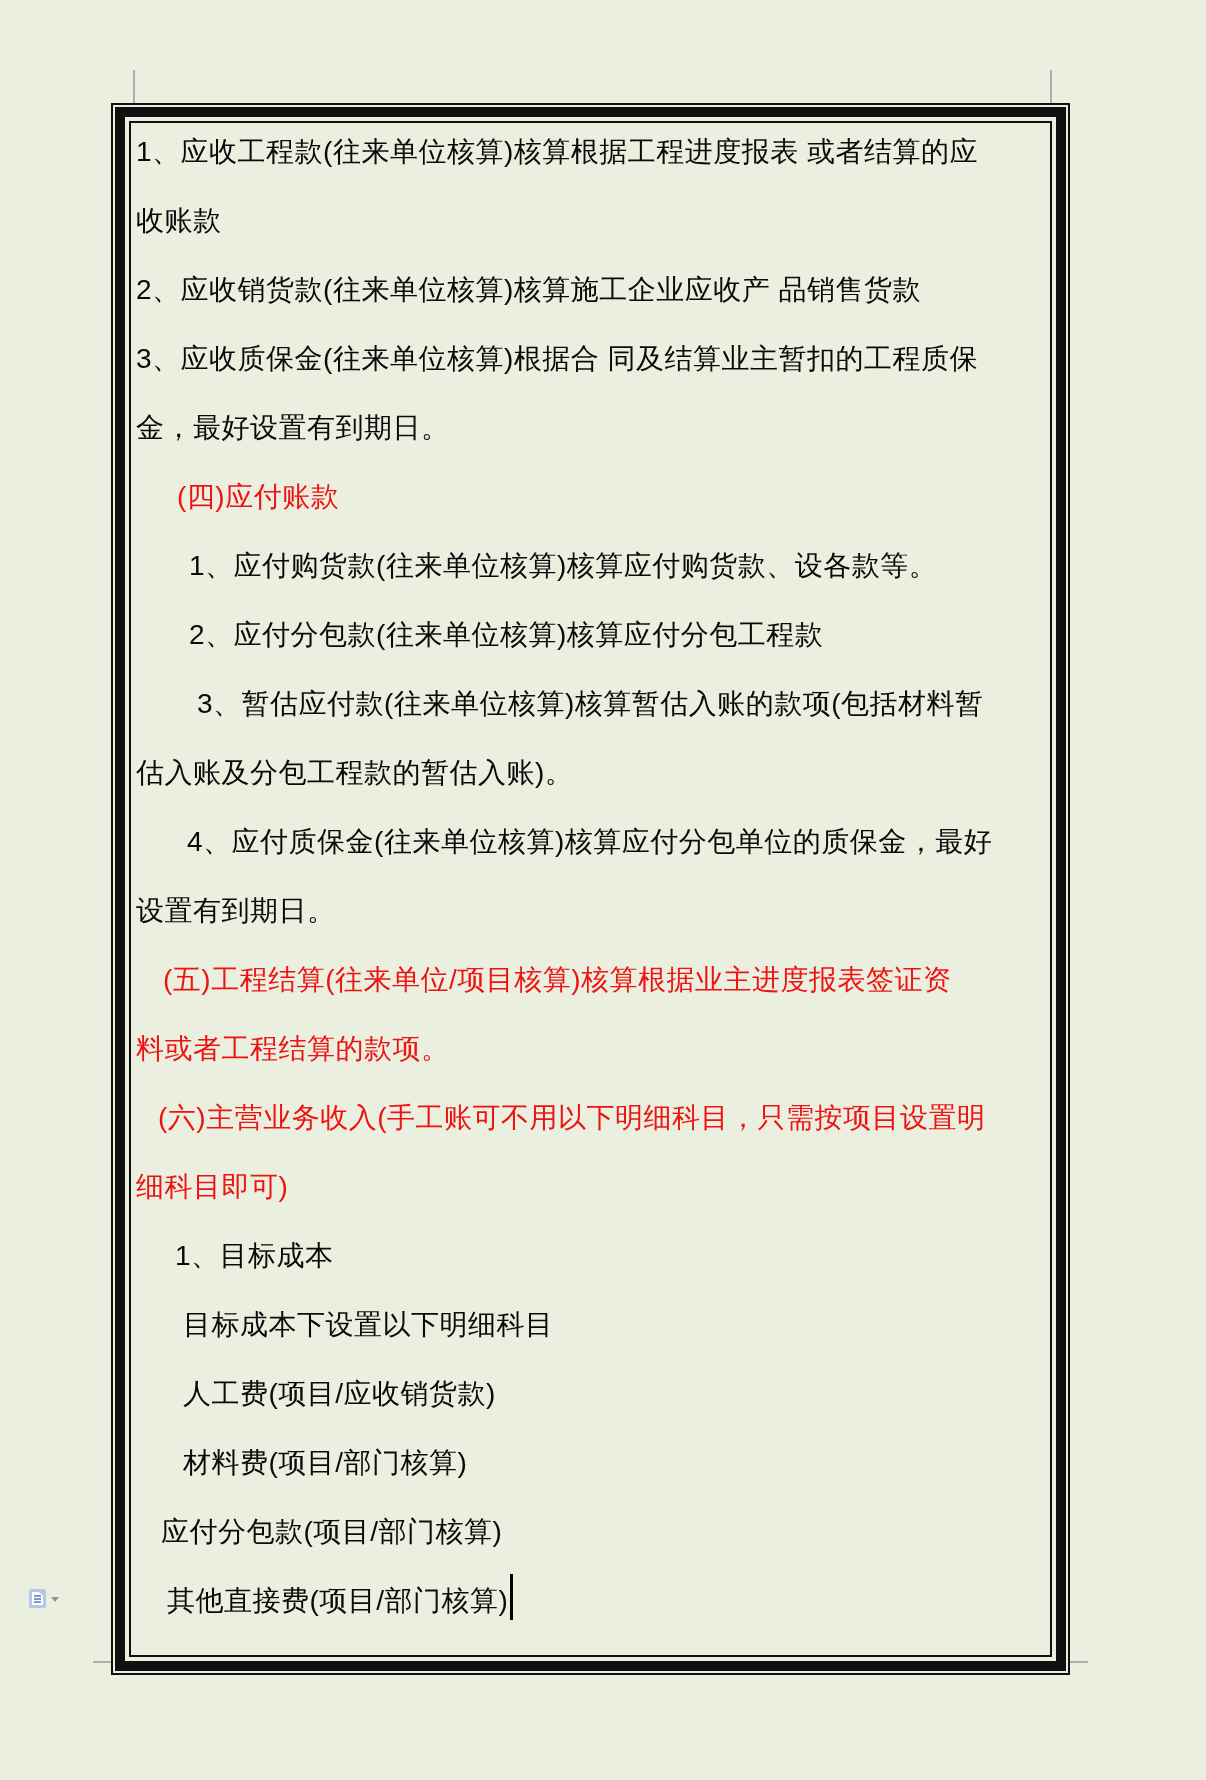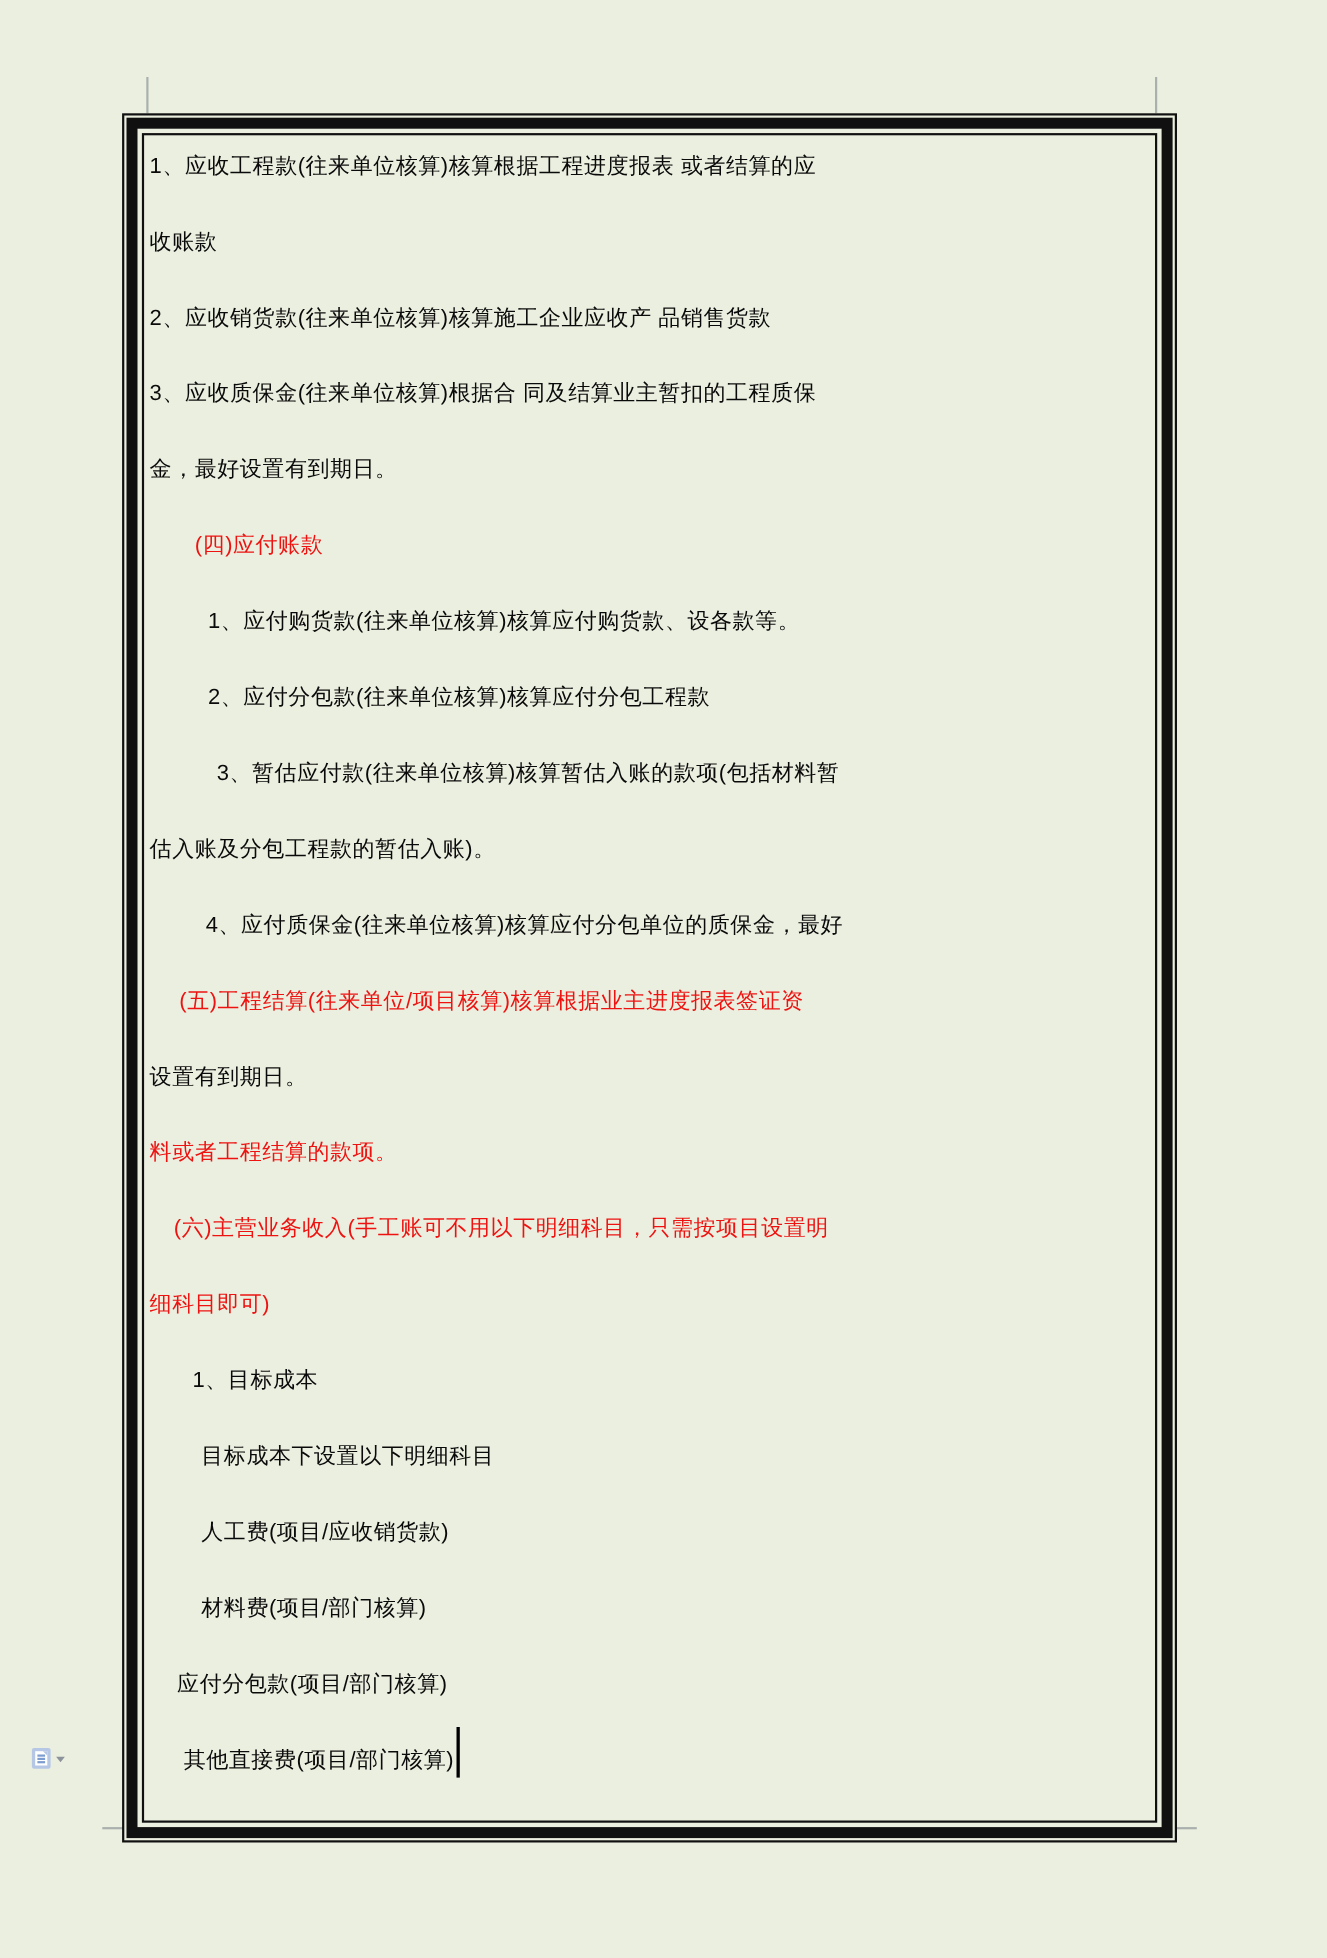--- a/index.html
+++ b/index.html
@@ -34,21 +34,21 @@
   .frame-inner{
     width:100%;height:100%;
     border:2px solid var(--frame);
   }
   
   .text-block{
     position:absolute;left:133px;top:117px;width:905px;
   }
   .line{
     height:69px;line-height:69px;
-    font-size:20px;
+    font-size:28px;
     color:var(--text);
     white-space:nowrap;
     letter-spacing:0.5px;
   }
   .line.red{color:var(--red);}
   .caret{
     display:inline-block;width:3px;height:46px;
     background:var(--caret);
     vertical-align:-10px;margin-left:2px;
   }
@@ -105,22 +105,22 @@
       <div class="line" style="padding-left: 3px;">收账款</div>
       <div class="line" style="padding-left: 3px;">2、应收销货款(往来单位核算)核算施工企业应收产 品销售货款</div>
       <div class="line" style="padding-left: 3px;">3、应收质保金(往来单位核算)根据合 同及结算业主暂扣的工程质保</div>
       <div class="line" style="padding-left: 3px;">金，最好设置有到期日。</div>
       <div class="line red" style="padding-left: 44px;">(四)应付账款</div>
       <div class="line" style="padding-left: 56px;">1、应付购货款(往来单位核算)核算应付购货款、设各款等。</div>
       <div class="line" style="padding-left: 56px;">2、应付分包款(往来单位核算)核算应付分包工程款</div>
       <div class="line" style="padding-left: 64px;">3、暂估应付款(往来单位核算)核算暂估入账的款项(包括材料暂</div>
       <div class="line" style="padding-left: 3px;">估入账及分包工程款的暂估入账)。</div>
       <div class="line" style="padding-left: 54px;">4、应付质保金(往来单位核算)核算应付分包单位的质保金，最好</div>
+      <div class="line" style="padding-left: 3px;">设置有到期日。</div>
       <div class="line red" style="padding-left: 30px;">(五)工程结算(往来单位/项目核算)核算根据业主进度报表签证资</div>
-      <div class="line" style="padding-left: 3px;">设置有到期日。</div>
       <div class="line red" style="padding-left: 3px;">料或者工程结算的款项。</div>
       <div class="line red" style="padding-left: 25px;">(六)主营业务收入(手工账可不用以下明细科目，只需按项目设置明</div>
       <div class="line red" style="padding-left: 3px;">细科目即可)</div>
       <div class="line" style="padding-left: 42px;">1、目标成本</div>
       <div class="line" style="padding-left: 50px;">目标成本下设置以下明细科目</div>
       <div class="line" style="padding-left: 50px;">人工费(项目/应收销货款)</div>
       <div class="line" style="padding-left: 50px;">材料费(项目/部门核算)</div>
       <div class="line" style="padding-left: 28px;">应付分包款(项目/部门核算)</div>
       <div class="line" style="padding-left: 34px;">其他直接费(项目/部门核算)<span class="caret"></span></div>
     </div>

